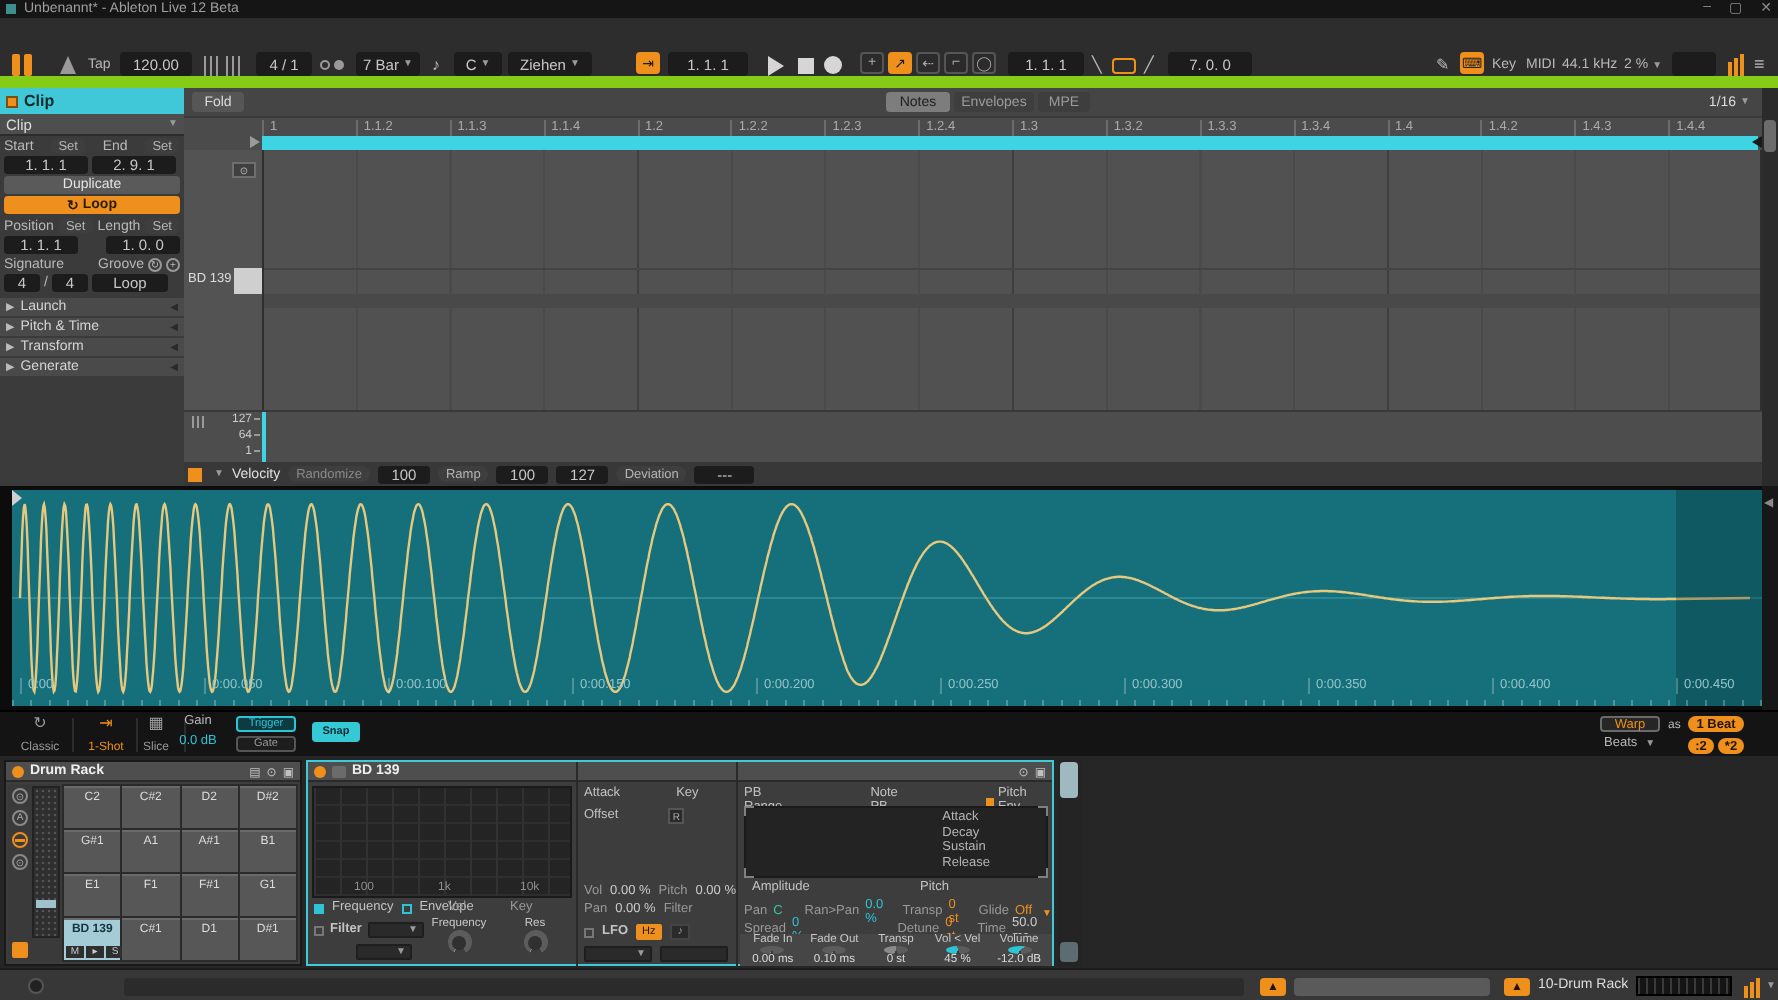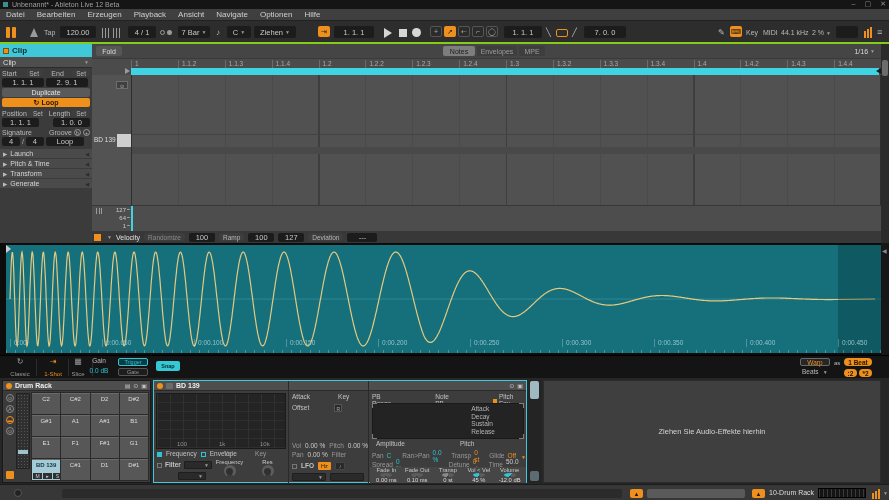--- a/index.html
+++ b/index.html
@@ -12,21 +12,21 @@
   .icon{color:#bdbdbd;line-height:1;}
   
   .titlebar{left:0;top:0;width:889px;height:9px;background:#151515;display:flex;align-items:center;}
   .titlebar .wicon{width:5px;height:5px;background:#3d8f8f;margin:0 4px 0 3px;}
   .titlebar .wtitle{font-size:7px;color:#9f9f9f;}
   .wbtns{position:absolute;right:3px;top:0;display:flex;gap:9px;font-size:7px;color:#8b8b8b;}
   
   .menubar{left:0;top:9px;width:889px;height:12px;background:#3f3f3f;display:flex;align-items:center;border-bottom:1px solid #222;}
   .menubar span{font-size:8px;color:#cfcfcf;padding:0 6px;}
   
-  .toolbar{left:0;top:21px;width:889px;height:23px;background:#2d2d2d;border-bottom:2px solid #84cc16;}
+  .toolbar{left:0;top:21px;width:889px;height:23px;background:#2d2d2d;border-bottom:6px solid #84cc16;}
   .tb{position:absolute;top:5px;height:13px;display:flex;align-items:center;}
   .linkbars{display:flex;gap:2px;}
   .linkbars i{width:4px;height:11px;background:#ef8f1c;border-radius:1px;}
   .metro{width:0;height:0;border-left:4px solid transparent;border-right:4px solid transparent;border-bottom:9px solid #9a9a9a;}
   .gicon{width:9px;height:10px;background:repeating-linear-gradient(90deg,#9a9a9a 0 1px,transparent 1px 3px);margin-right:2px;}
   .tfield{background:#1c1c1c;height:12px;border-radius:2px;display:flex;align-items:center;justify-content:center;color:#c9c9c9;font-size:7.5px;}
   .ddown{font-size:5px;color:#9a9a9a;margin-left:2px;}
   .tr3{width:0;height:0;}
   .play{border-left:8px solid #d6d6d6;border-top:5px solid transparent;border-bottom:5px solid transparent;}
   .stopsq{width:8px;height:8px;background:#d6d6d6;}
@@ -127,31 +127,20 @@
   <div class="abs titlebar">
     <span class="wicon"></span>
     <span class="wtitle">Unbenannt* - Ableton Live 12 Beta</span>
     <span class="wbtns">
       <span>–</span>
       <span>▢</span>
       <span>✕</span>
     </span>
   </div>
 
-  <div class="abs menubar" id="menu-items">
-
-  <span>Datei</span>
-      <span>Bearbeiten</span>
-      <span>Erzeugen</span>
-      <span>Playback</span>
-      <span>Ansicht</span>
-      <span>Navigate</span>
-      <span>Optionen</span>
-      <span>Hilfe</span>
-    </div>
 
   <div class="abs toolbar">
     <div class="tb" style="left:6px;">
       <span class="linkbars">
           <i></i>
           <i></i>
         </span>
     </div>
     <div class="tb" style="left:30px;">
         <span class="metro"></span>
@@ -671,23 +660,20 @@
             <span class="kval">-12.0 dB</span>
           </div>
         </div>
     </div>
 
     <div class="abs" style="left:529px;top:2px;width:12px;height:103px;background:#242424;">
       <div style="position:absolute;left:1px;top:1px;width:9px;height:18px;background:#9fb9c0;border-radius:2px;"></div>
       <div style="position:absolute;left:1px;bottom:2px;width:9px;height:10px;background:#5c6d72;border-radius:2px;"></div>
     </div>
 
-    <div class="abs" style="left:543px;top:2px;width:338px;height:103px;background:#3f3f3f;border:1px solid #2b2b2b;display:flex;align-items:center;justify-content:center;">
-      <span style="font-size:7.5px;color:#d2d2d2;">Ziehen Sie Audio-Effekte hierhin</span>
-    </div>
   </div>
 
   <div class="abs statusbar">
     <span style="position:absolute;left:14px;top:4px;width:8px;height:8px;border-radius:50%;background:#222;border:1px solid #555;"></span>
     <div style="position:absolute;left:62px;top:4px;width:560px;height:9px;background:#2b2b2b;border-radius:2px;"></div>
     <div class="warnbtn" style="left:630px;">▲</div>
     <div style="position:absolute;left:647px;top:4px;width:98px;height:9px;background:#5a5a5a;border-radius:2px;"></div>
     <div class="warnbtn" style="left:752px;">▲</div>
     <span style="position:absolute;left:769px;top:4px;font-size:7px;color:#ddd;">10-Drum Rack</span>
     <div style="position:absolute;left:818px;top:3px;width:48px;height:10px;background:#141414;border:1px solid #000;background-image:repeating-linear-gradient(90deg,#3a3a3a 0 1px,transparent 1px 4px);"></div>

